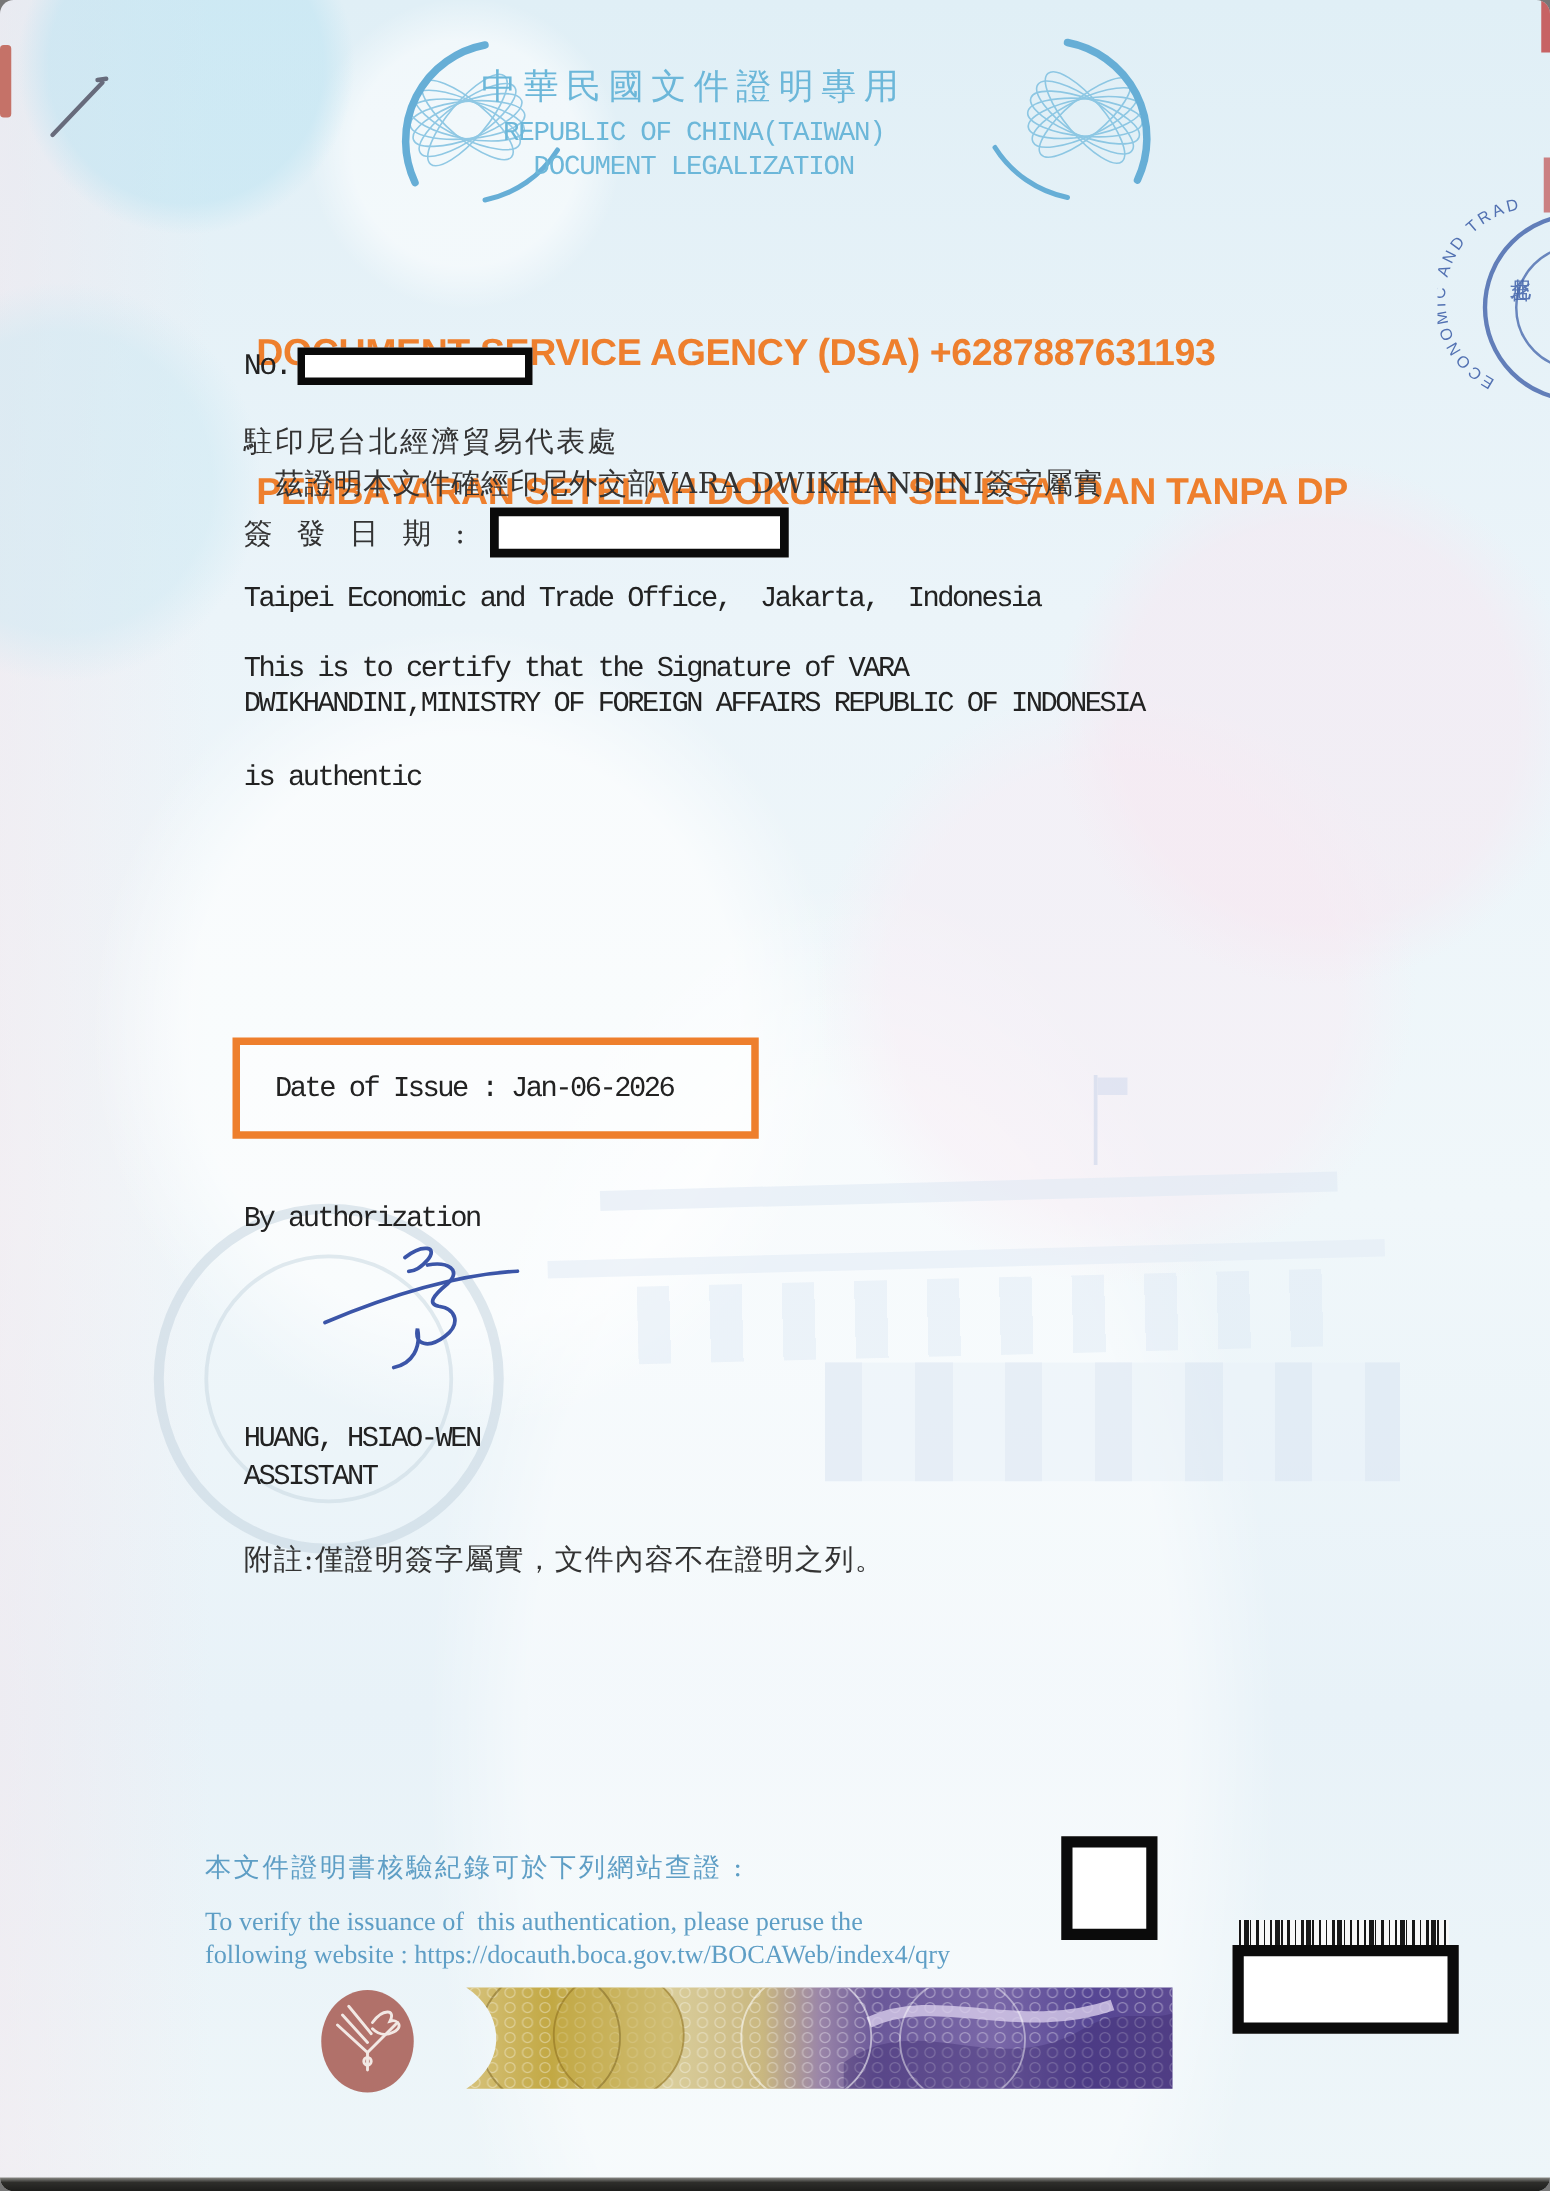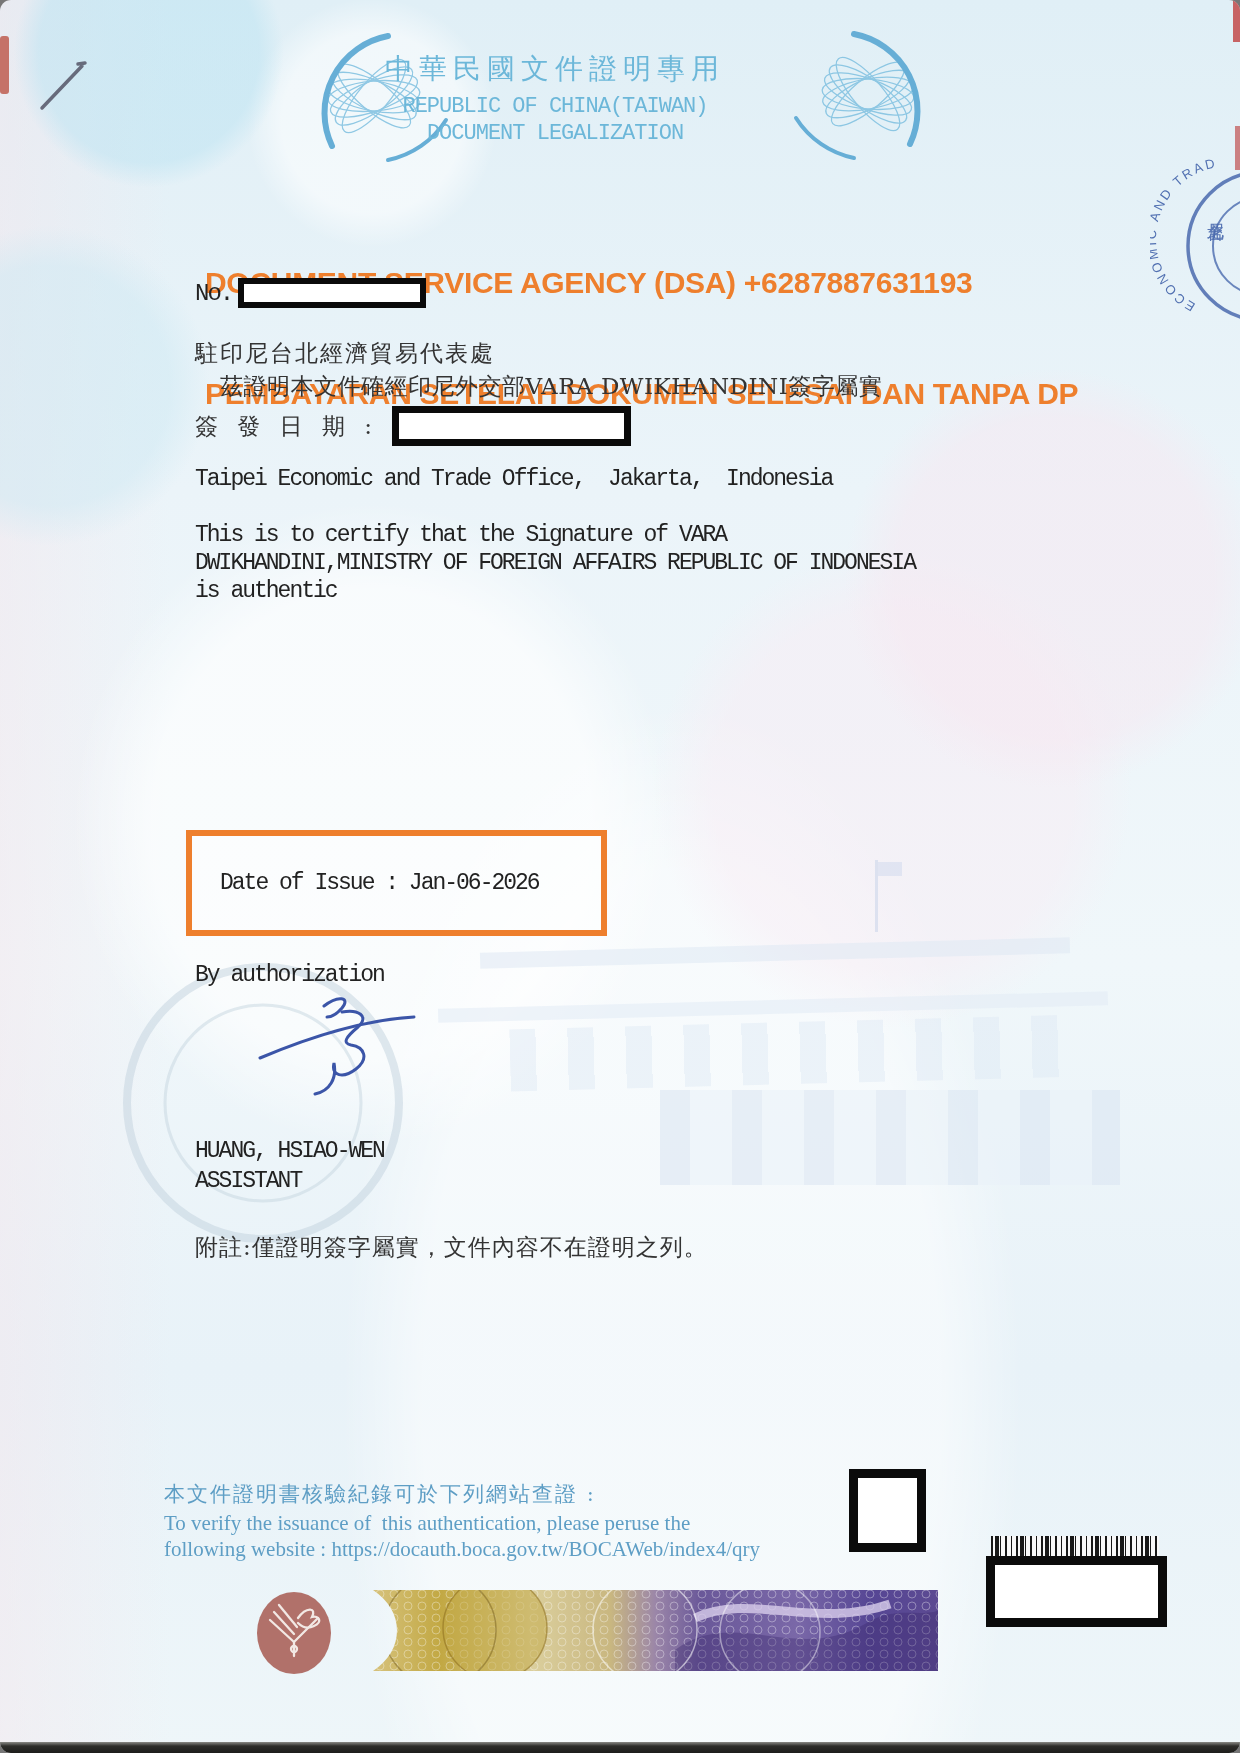--- a/index.html
+++ b/index.html
@@ -126,44 +126,44 @@
   <div class="abs cjk" style="left:195px; top:371px; font-size:23px; letter-spacing:.5px;margin-left:25px;">茲證明本文件確經印尼外交部VARA DWIKHANDINI簽字屬實</div>
 
   <div class="abs" style="left:195px; top:406px; display:flex; align-items:center;">
     <span class="cjk" style="font-size:23px; letter-spacing:6px;">簽 發 日 期 :</span>
     <span style="display:inline-block; margin-left:14px; width:239px; height:40px; background:#fff; border:7px solid #0a0a0a;"></span>
   </div>
 
   <div class="abs typew" style="left:195px; top:466px;">Taipei Economic and Trade Office,  Jakarta,  Indonesia</div>
   <div class="abs typew" style="left:195px; top:522px;">This is to certify that the Signature of VARA</div>
   <div class="abs typew" style="left:195px; top:550px;">DWIKHANDINI,MINISTRY OF FOREIGN AFFAIRS REPUBLIC OF INDONESIA</div>
-  <div class="abs typew" style="left:195px; top:578px;text-align:right;">is authentic</div>
-
-  <div class="abs" style="left:186px; top:830px; width:421px; height:106px; border:6px solid #ee7f2d;
+  <div class="abs typew" style="left:195px; top:609px;text-align:right;">is authentic</div>
+
+  <div class="abs" style="left:186px; top:830px; width:421px; height:81px; border:6px solid #ee7f2d;
               background:rgba(255,255,255,.35); display:flex; align-items:center;">
     <span class="typew" style="margin-left:28px;">Date of Issue : Jan-06-2026</span>
   </div>
 
   <div class="abs typew" style="left:195px; top:962px;">By authorization</div>
   <svg class="abs" style="left:246px; top:986px;" width="180" height="120" viewBox="0 0 180 120">
     <g fill="none" stroke="#3b55a8" stroke-width="3" stroke-linecap="round">
       <path d="M78,20 C92,9 105,11 96,22 C90,29 85,31 81,31"></path>
       <path d="M14,72 C52,56 112,34 168,31"></path>
       <path d="M96,26 C112,23 124,30 112,41 C100,51 96,57 105,59 C119,61 123,73 110,83 C97,93 85,90 88,77 C91,92 84,105 69,108"></path>
     </g>
   </svg>
 
   <div class="abs typew" style="left:195px; top:1138px;">HUANG, HSIAO-WEN</div>
   <div class="abs typew" style="left:195px; top:1168px;">ASSISTANT</div>
 
   <div class="abs cjk" style="left:195px; top:1232px; font-size:23px; letter-spacing:1px;">附註:僅證明簽字屬實，文件內容不在證明之列。</div>
 
   <div class="abs" style="left:164px; top:1480px;">
     <div class="cjk verify" style="font-size:21px; letter-spacing:2px;">本文件證明書核驗紀錄可於下列網站查證 :</div>
-    <div class="verify" style="font-family:'Liberation Serif', serif; font-size:21px; margin-top:3px;">To verify the issuance of  this authentication, please peruse the</div>
+    <div class="verify" style="font-family:'Liberation Serif', serif; font-size:21px; margin-top:17px;">To verify the issuance of  this authentication, please peruse the</div>
     <div class="verify" style="font-family:'Liberation Serif', serif; font-size:21px; margin-top:1px;">following website : https://docauth.boca.gov.tw/BOCAWeb/index4/qry</div>
   </div>
 
   <div class="abs" style="left:849px; top:1469px; width:77px; height:83px; background:#fff; border:9px solid #0b0b0b;"></div>
 
   <div class="abs barcode" style="left:991px; top:1536px; width:168px; height:23px;"></div>
   <div class="abs" style="left:986px; top:1556px; width:181px; height:71px; background:#fff; border:9px solid #0b0b0b;"></div>
 
   <svg class="abs" style="left:254px; top:1590px;" width="80" height="86" viewBox="0 0 80 86">
     <ellipse cx="40" cy="43" rx="37" ry="41" fill="#a85f55" opacity=".88"></ellipse>

